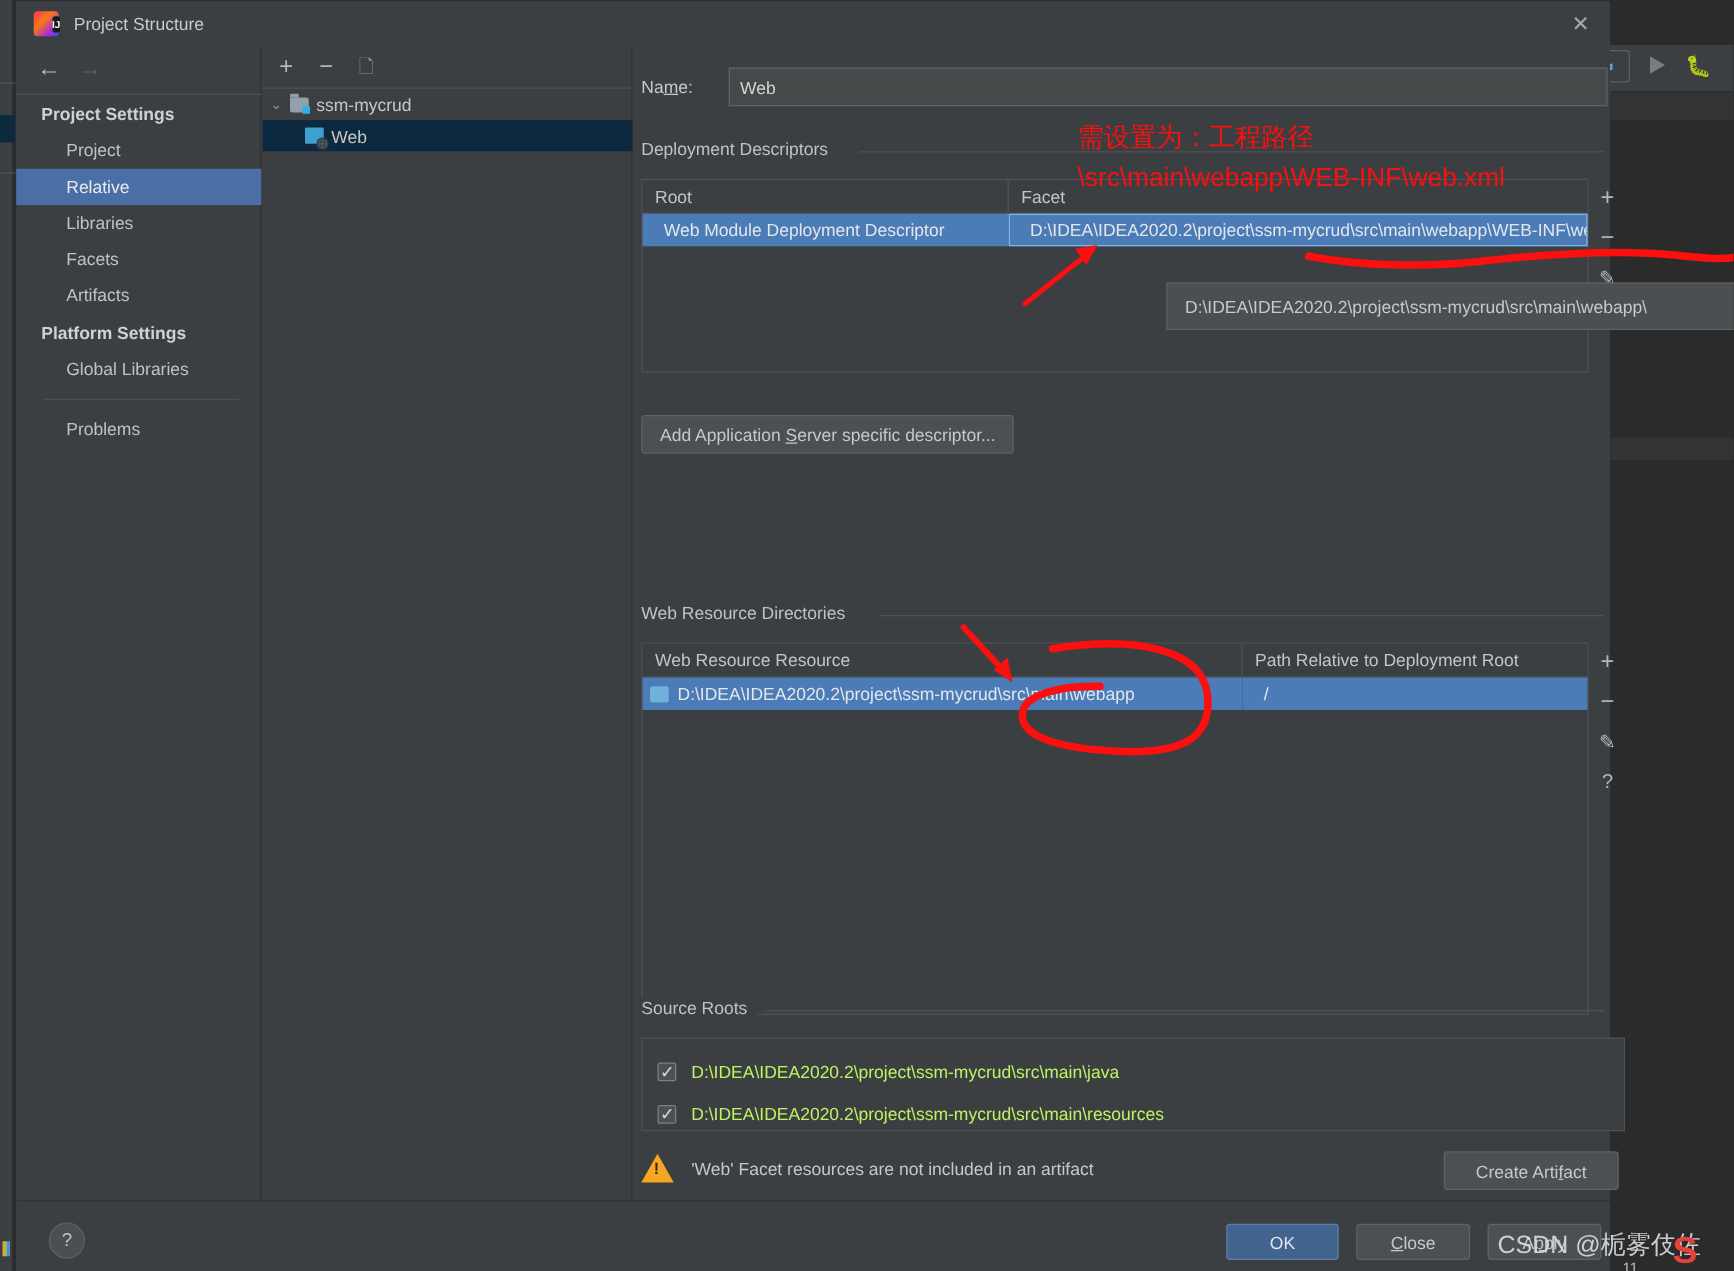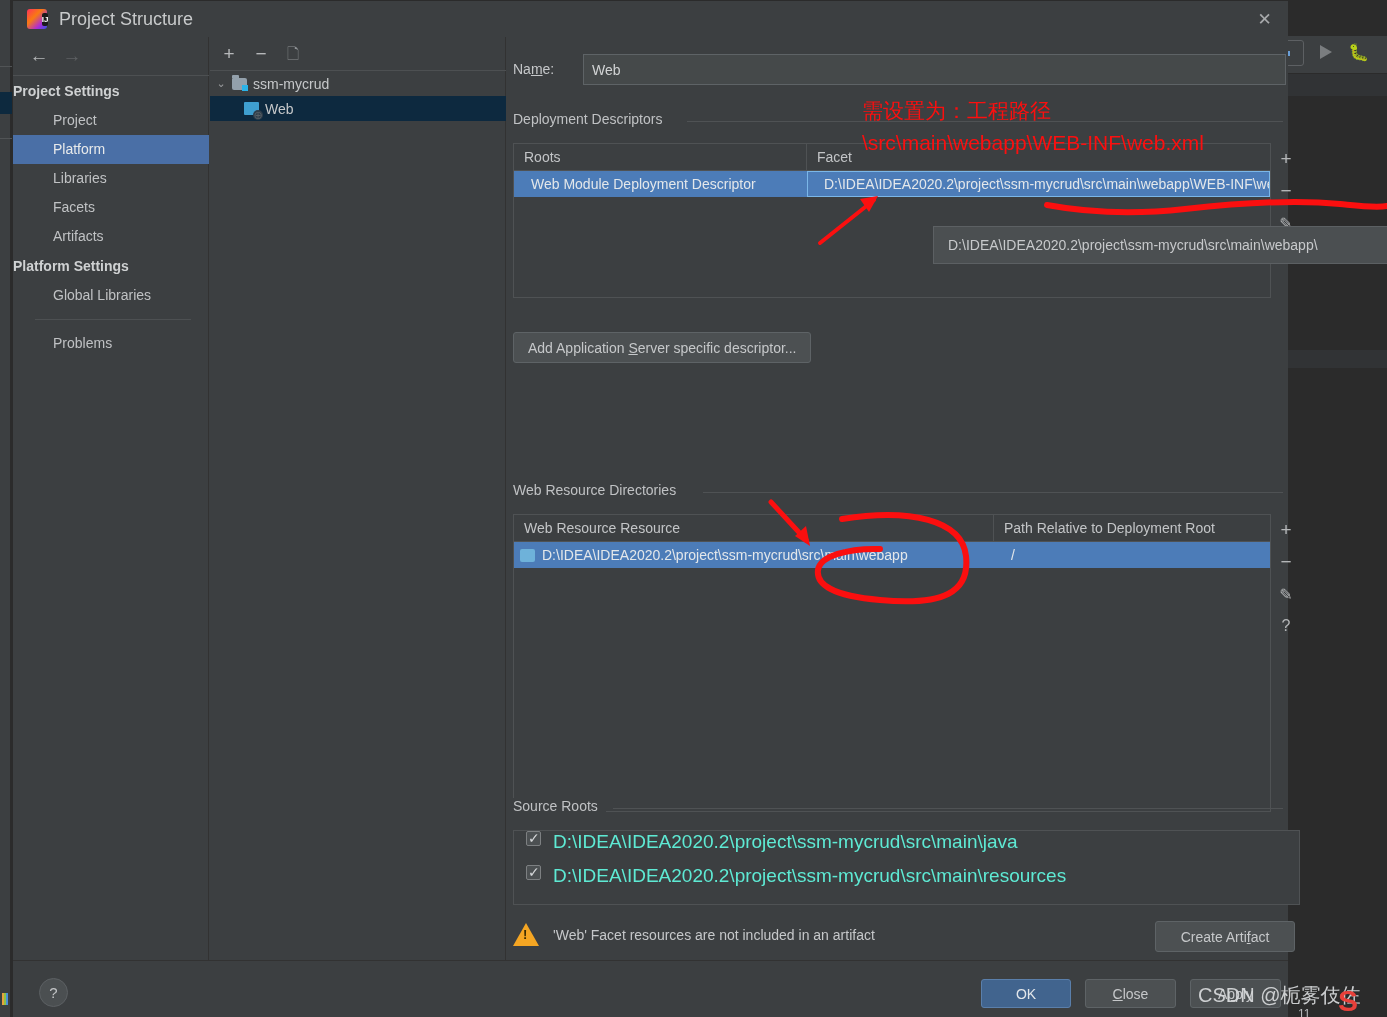--- a/index.html
+++ b/index.html
@@ -67,21 +67,21 @@
     background: linear-gradient(135deg,#fe315d 0%, #f97a12 38%, #b02cd3 72%, #2e55e8 100%);
     display: flex; align-items: center; justify-content: center;
   }
   .title-icon-inner {
     width: 13px; height: 13px; background: #1b1b1b; border-radius: 2px;
     color: #ffffff; font-size: 8px; font-weight: bold; line-height: 13px; text-align: right;
     font-family: "Liberation Sans", sans-serif;
     margin-left: 16px;
   }
   .title-text {
-    position: absolute; left: 46px; top: 8px; font-size: 18px; color: #c8cacb; line-height: 20px;
+    position: absolute; left: 46px; top: 8px; font-size: 14px; color: #c8cacb; line-height: 20px;
   }
   .close-btn {
     position: absolute; left: 1228px; top: 0; width: 47px; height: 36px;
     display: flex; align-items: center; justify-content: center;
     color: #a7a9ab; font-size: 17px; line-height: 17px; cursor: pointer;
   }
 
   
   .sidebar {
     position: absolute; left: 0; top: 36px; width: 196px; height: 923px;
@@ -91,21 +91,21 @@
   .nav-back, .nav-fwd {
     position: absolute; top: 9px; width: 26px; height: 20px;
     font-size: 19px; line-height: 20px; text-align: center; cursor: pointer;
   }
   .nav-back { left: 13px; color: #b6b8ba; }
   .nav-fwd { left: 46px; color: #5e6163; }
   .nav-sep { position: absolute; left: 0; top: 38px; width: 196px; height: 1px; background: #4d5052; }
 
   .nav-list { position: absolute; left: 0; top: 39px; width: 196px; }
   .nav-group {
-    height: 30px; line-height: 30px; 
+    height: 30px; line-height: 30px; padding-left: 20px;
     font-size: 14px; font-weight: bold; color: #cfd1d2;
   }
   .nav-item {
     height: 29px; line-height: 29px; padding-left: 40px;
     font-size: 14px; color: #c0c2c4; cursor: pointer;
   }
   .nav-item.selected { background: #4a6fa6; color: #e8eaeb; }
   .nav-divider { margin: 9px 18px 9px 22px; height: 1px; background: #4d5052; }
 
   
@@ -185,21 +185,21 @@
   .btn {
     background: #4c5052; border: 1px solid #5e6366; color: #c6c8ca;
     font-family: inherit; font-size: 14px; border-radius: 3px; cursor: pointer;
     padding: 0 14px; height: 30px; line-height: 28px;
   }
   .btn u { text-decoration: underline; }
 
   .src-box {
     position: absolute; background: #3c3f41; border: 1px solid #4f5254;
   }
-  .src-row { display: flex; align-items: flex-start; height: 34px; padding-left: 12px; font-size: 19px; color: #5eead4; }
+  .src-row { display: flex; align-items: flex-end; height: 34px; padding-left: 12px; font-size: 14px; color: #bef264; }
   .cbx {
     width: 15px; height: 15px; border: 1px solid #7d8082; background: #4c5052; margin-right: 12px;
     position: relative; flex: none; border-radius: 2px; cursor: pointer;
   }
   .cbx:after {
     content: "✓"; position: absolute; left: 1px; top: -3px; font-size: 14px; color: #d6d8da; line-height: 18px;
   }
 
   .warn-row { position: absolute; display: flex; align-items: center; }
   .warn-tri {
@@ -298,21 +298,21 @@
 
     <div class="sidebar">
       <div class="nav-arrows">
         <div class="nav-back">←</div>
         <div class="nav-fwd">→</div>
       </div>
       <div class="nav-sep"></div>
       <div class="nav-list">
         <div class="nav-group">Project Settings</div>
         <div class="nav-item">Project</div>
-        <div class="nav-item selected">Platform</div>
+        <div class="nav-item selected">Relative</div>
         <div class="nav-item">Libraries</div>
         <div class="nav-item">Facets</div>
         <div class="nav-item">Artifacts</div>
         <div class="nav-group">Platform Settings</div>
         <div class="nav-item">Global Libraries</div>
         <div class="nav-divider"></div>
         <div class="nav-item">Problems</div>
       </div>
     </div>
 
@@ -342,21 +342,21 @@
       <div class="name-row">
         <div class="name-label"><span>Na</span><u>m</u><span>e:</span></div>
         <input class="name-input" type="text" value="Web" style="">
       </div>
 
       <div class="section-title" style="left:6px; top:74px;">Deployment Descriptors</div>
       <div class="section-line" style="left:180px; top:84px; width:596px;"></div>
 
       <div class="tbl" style="left:6px; top:106px; width:758px; height:155px;">
         <div class="tbl-head">
-          <div class="th" style="width:293px;">Roots</div>
+          <div class="th" style="width:293px;">Root</div>
           <div class="th" style="width:463px;">Facet</div>
         </div>
         <div class="tr row-sel">
           <div class="td" style="width:293px;">Web Module Deployment Descriptor</div>
           <div class="td" style="width:463px; outline:1px solid #7bb7e8; outline-offset:-1px;">D:\IDEA\IDEA2020.2\project\ssm-mycrud\src\main\webapp\WEB-INF\web.xml</div>
         </div>
       </div>
       <div class="side-tools" style="left:764px; top:106px;">
         <div class="st">+</div>
         <div class="st">−</div>

